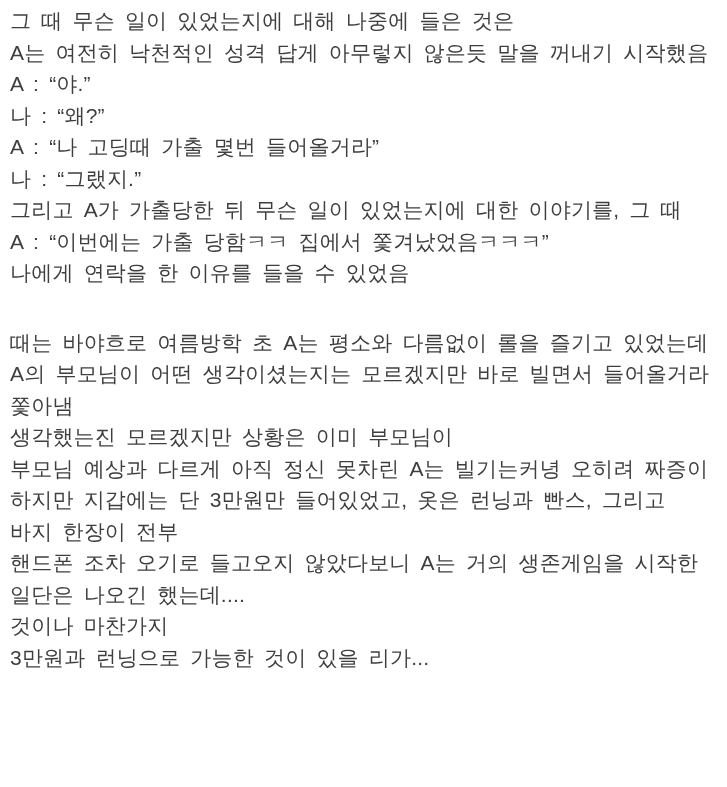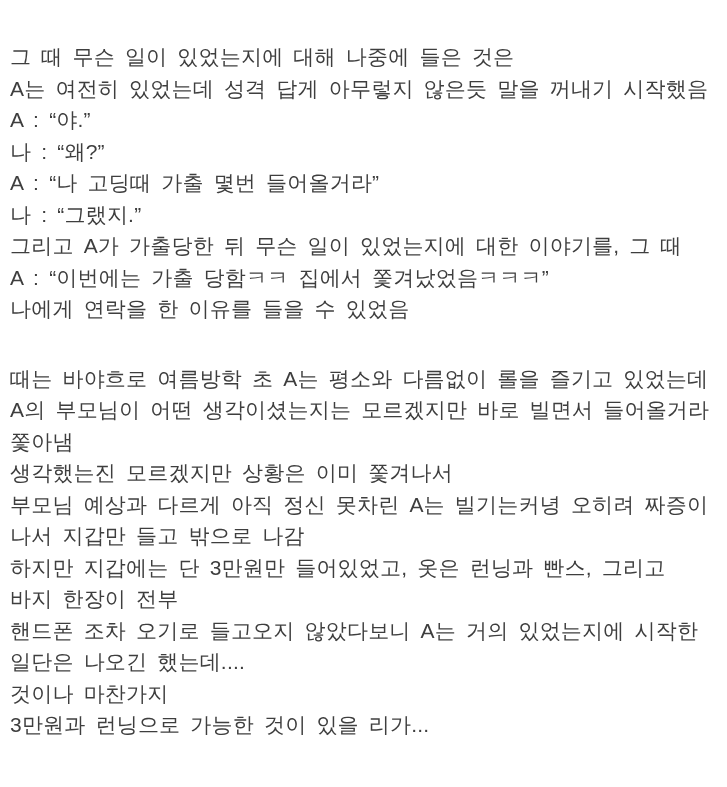--- a/index.html
+++ b/index.html
@@ -13,55 +13,53 @@
     background: #ffffff;
     font-family: "Liberation Sans", "DejaVu Sans", sans-serif;
   }
   .story-text {
     padding: 5px 8px 0 10px;
     color: #3e3e3e;
     font-size: 21px;
     line-height: 31.5px;
     word-spacing: 4px;
     letter-spacing: 0.2px;
-    margin-top: 36px;
   }
   .paragraph {
     margin: 0;
   }
   .paragraph + .paragraph {
     margin-top: 38px;
   }
   .text-line {
     white-space: pre-wrap;
     min-height: 31.5px;
   }
 </style>
 </head>
 <body style="background: rgb(255, 255, 255);">
 
 <div class="story-text" style="color: rgb(62, 62, 62);">
     <div class="paragraph">
       <div class="text-line">그 때 무슨 일이 있었는지에 대해 나중에 들은 것은</div>
-      <div class="text-line">A는 여전히 있었는데 성격 답게 아무렇지 않은듯 말을 꺼내기 시작했음</div>
+      <div class="text-line">A는 여전히 낙천적인 성격 답게 아무렇지 않은듯 말을 꺼내기 시작했음</div>
       <div class="text-line">A : “야.”</div>
       <div class="text-line">나 : “왜?”</div>
       <div class="text-line">A : “나 고딩때 가출 몇번 들어올거라”</div>
       <div class="text-line">나 : “그랬지.”</div>
       <div class="text-line">그리고 A가 가출당한 뒤 무슨 일이 있었는지에 대한 이야기를, 그 때</div>
       <div class="text-line">A : “이번에는 가출 당함ㅋㅋ 집에서 쫓겨났었음ㅋㅋㅋ”</div>
       <div class="text-line">나에게 연락을 한 이유를 들을 수 있었음</div>
     </div>
     <div class="paragraph">
       <div class="text-line">때는 바야흐로 여름방학 초 A는 평소와 다름없이 롤을 즐기고 있었는데</div>
       <div class="text-line">A의 부모님이 어떤 생각이셨는지는 모르겠지만 바로 빌면서 들어올거라</div>
       <div class="text-line">쫓아냄</div>
-      <div class="text-line">생각했는진 모르겠지만 상황은 이미 쫓겨나서</div>
+      <div class="text-line">생각했는진 모르겠지만 상황은 이미 부모님이</div>
       <div class="text-line">부모님 예상과 다르게 아직 정신 못차린 A는 빌기는커녕 오히려 짜증이</div>
-      <div class="text-line">나서 지갑만 들고 밖으로 나감</div>
       <div class="text-line">하지만 지갑에는 단 3만원만 들어있었고, 옷은 런닝과 빤스, 그리고</div>
       <div class="text-line">바지 한장이 전부</div>
-      <div class="text-line">핸드폰 조차 오기로 들고오지 않았다보니 A는 거의 있었는지에 시작한</div>
+      <div class="text-line">핸드폰 조차 오기로 들고오지 않았다보니 A는 거의 생존게임을 시작한</div>
       <div class="text-line">일단은 나오긴 했는데....</div>
       <div class="text-line">것이나 마찬가지</div>
       <div class="text-line">3만원과 런닝으로 가능한 것이 있을 리가...</div>
     </div>
   </div>
 
 </body></html>

